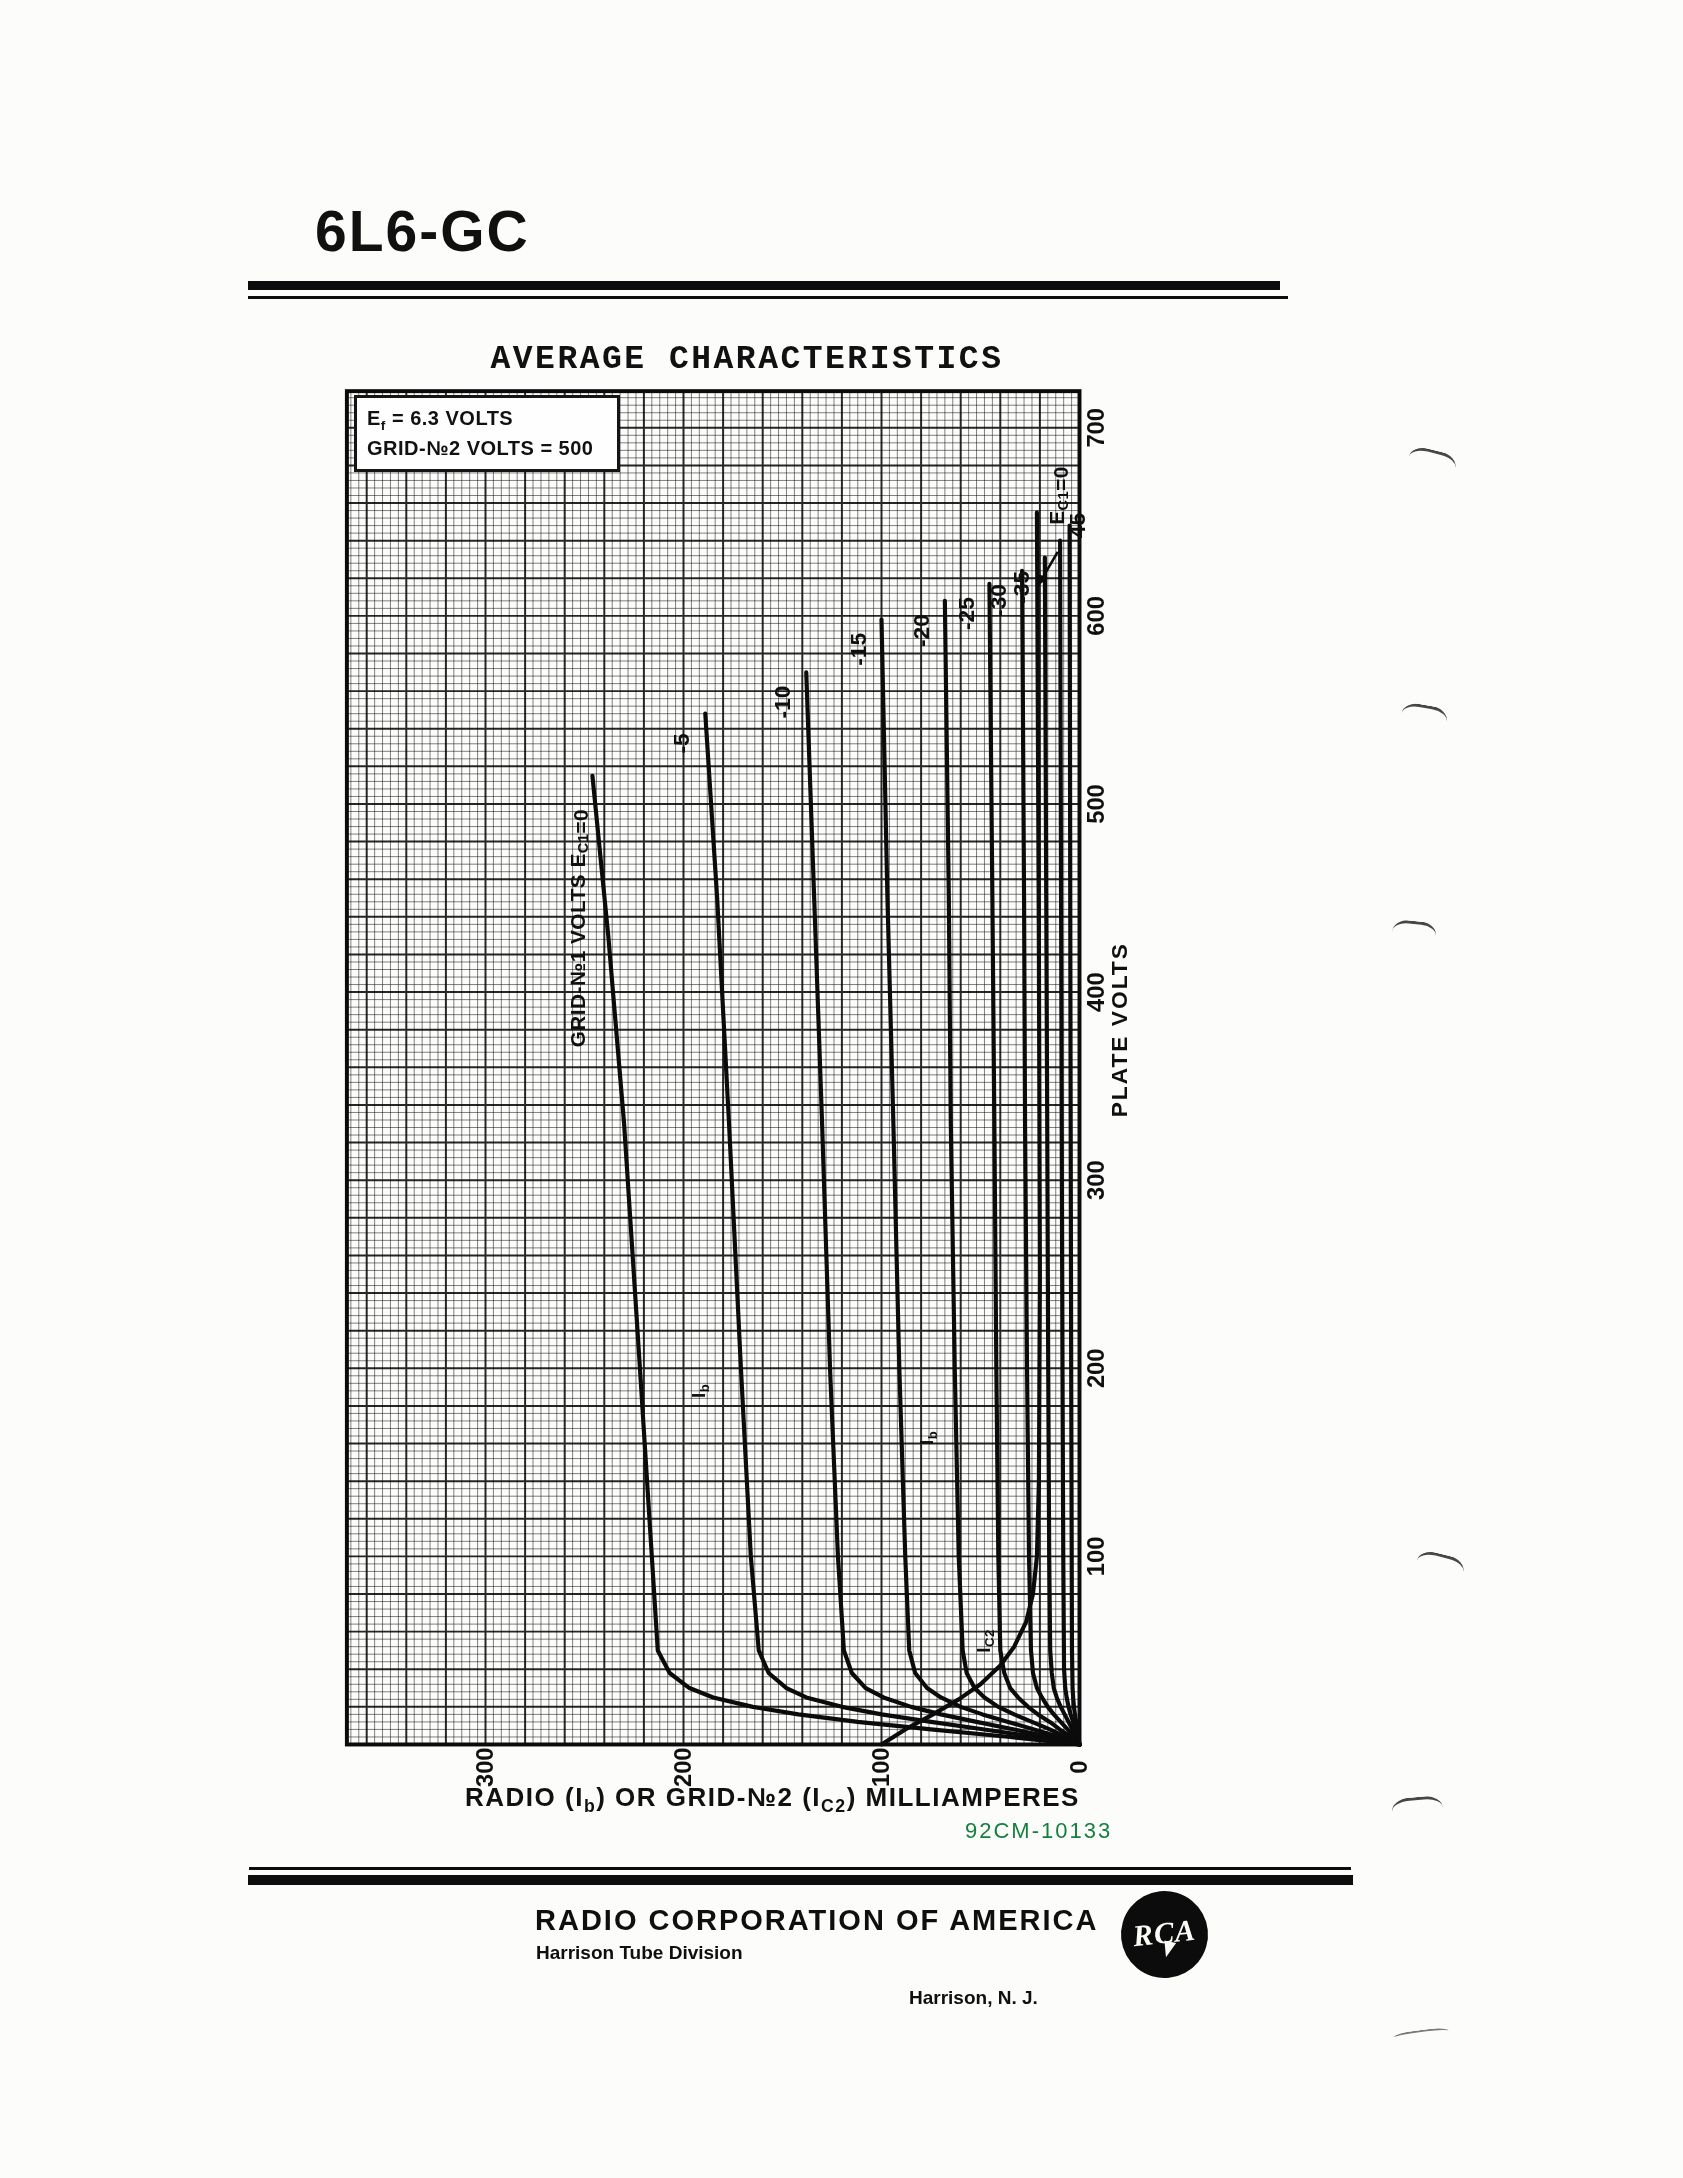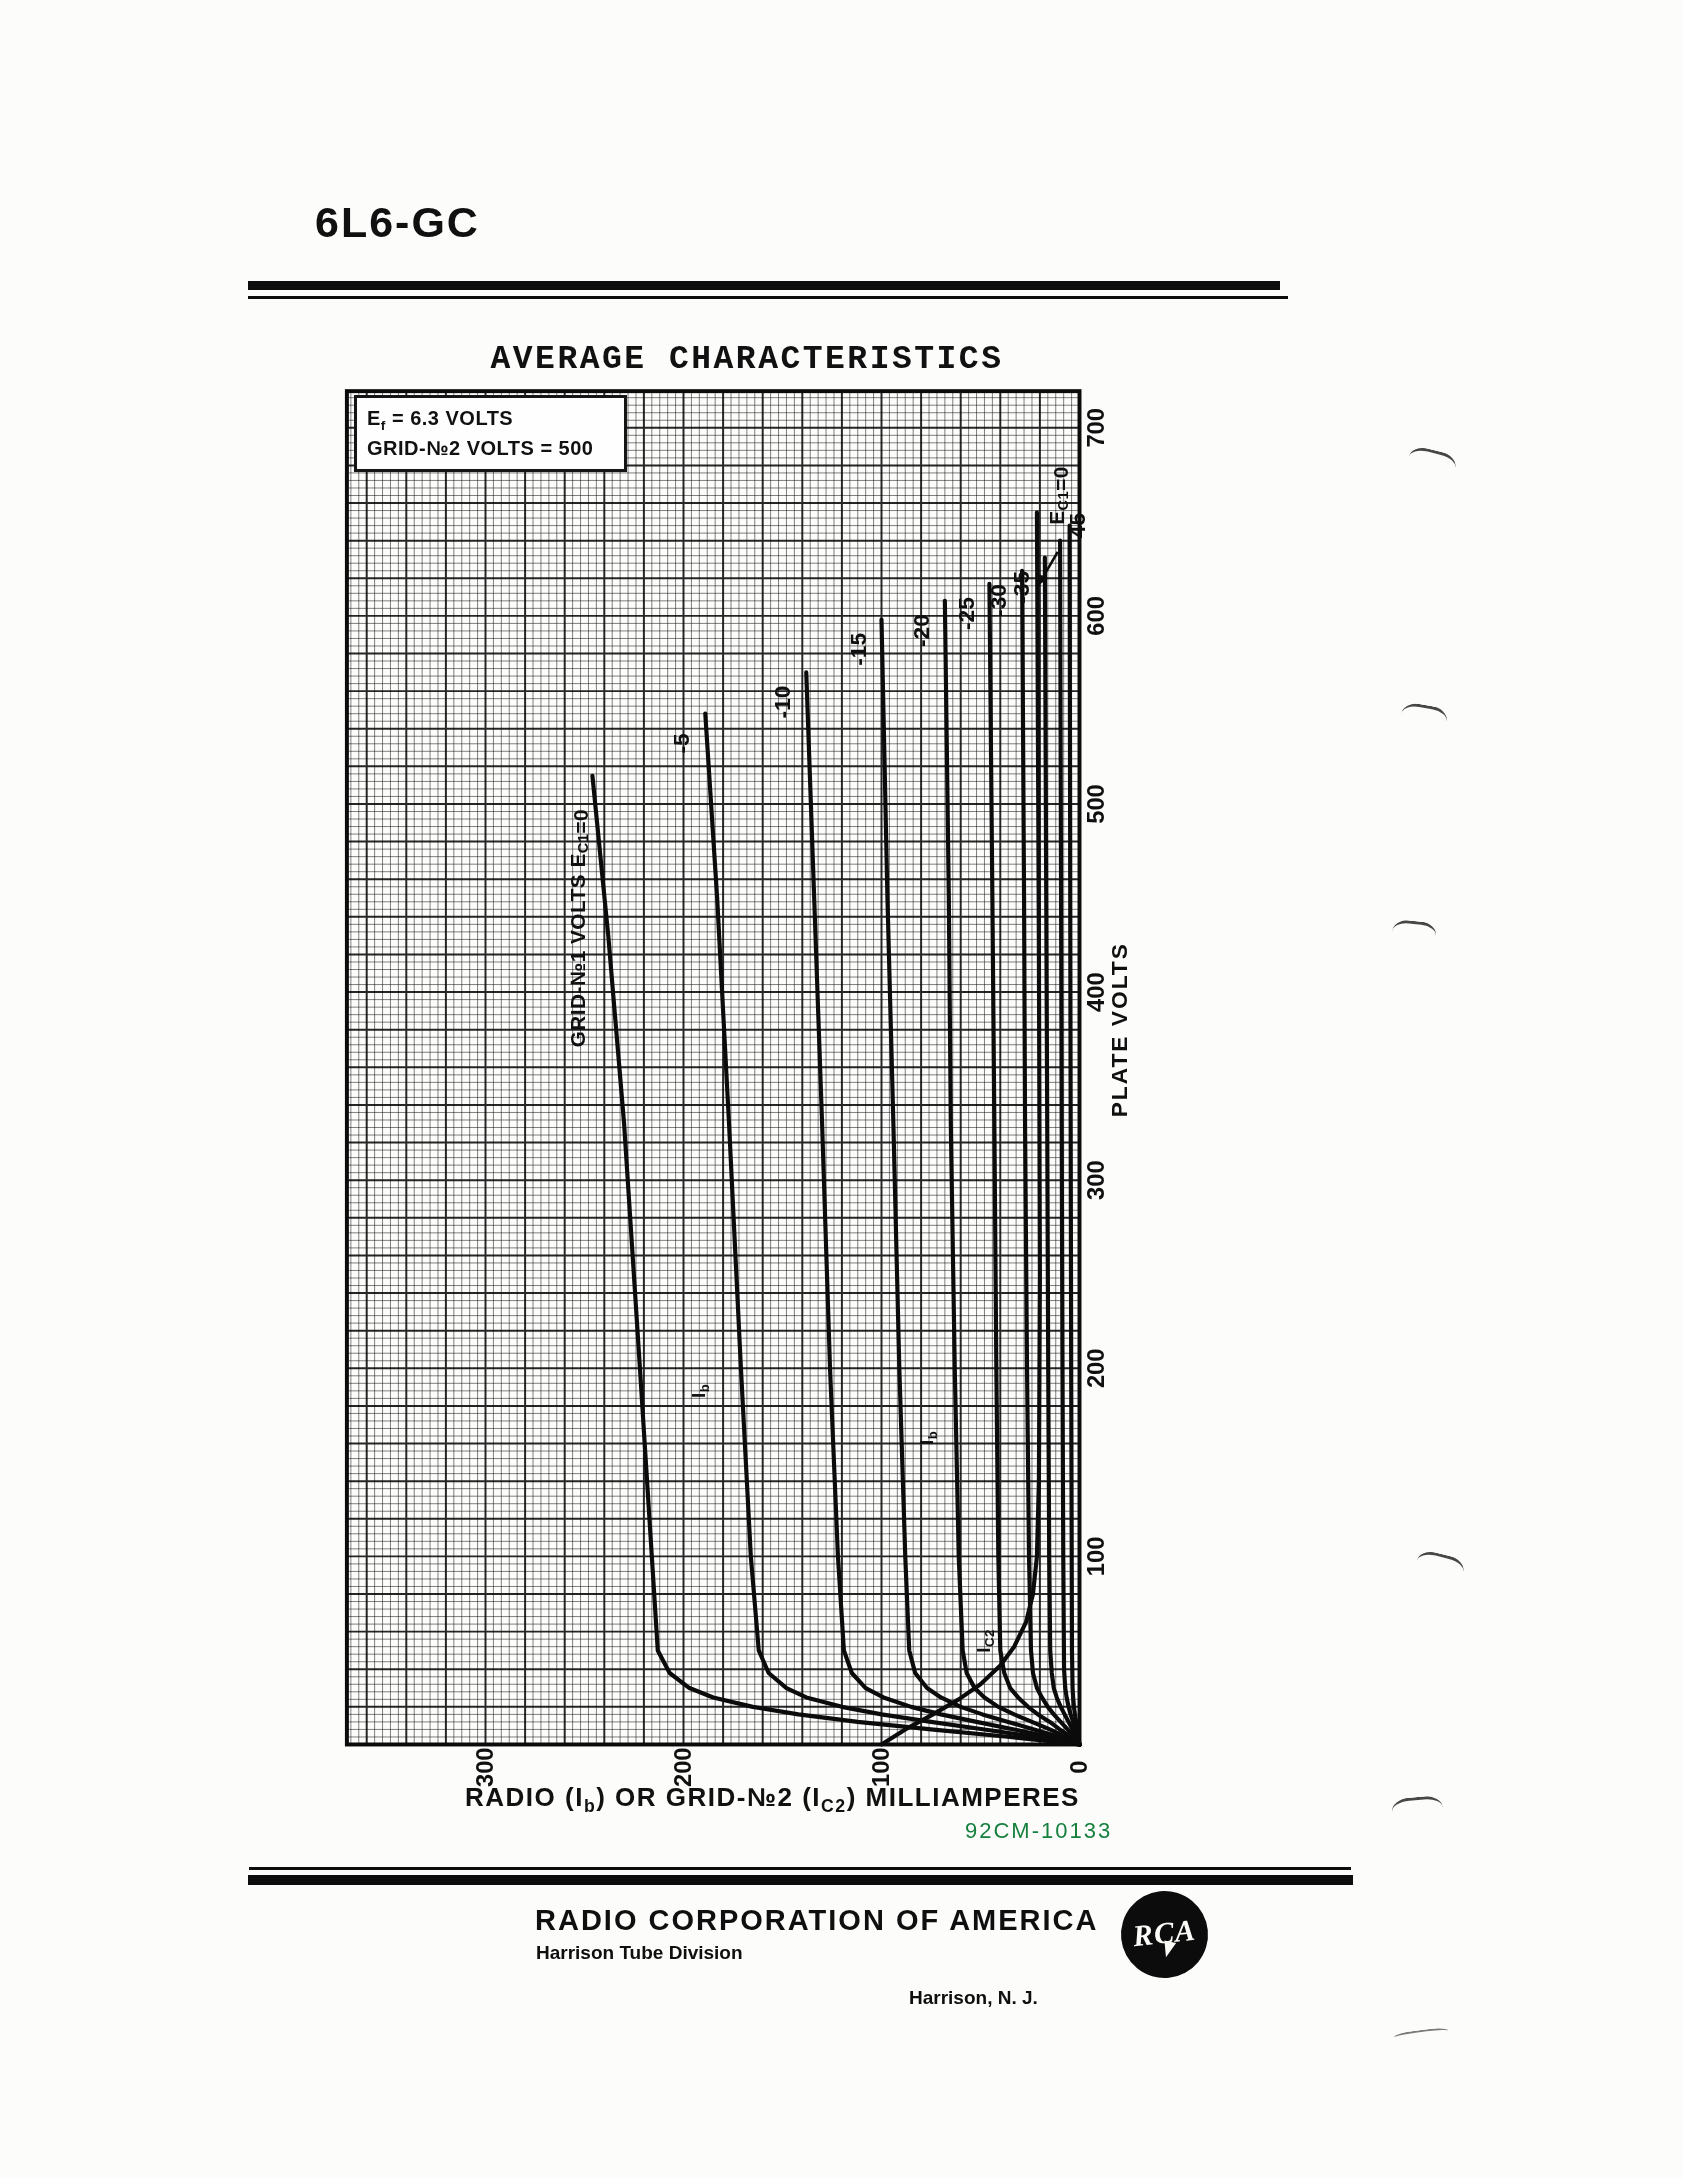--- a/index.html
+++ b/index.html
@@ -4,33 +4,33 @@
 <style>
   html,body{margin:0;padding:0;}
   body{
     width:1683px;height:2178px;position:relative;
     background:#fcfcfb;color:#141414;
     font-family:"Liberation Sans","DejaVu Sans",sans-serif;
     -webkit-font-smoothing:antialiased;overflow:hidden;
   }
   .abs{position:absolute;}
   #tube-title{
-    left:315px;top:198px;font-size:43px;font-weight:bold;letter-spacing:2px;color:#101010;
+    left:315px;top:198px;font-size:57px;font-weight:bold;letter-spacing:2px;color:#101010;
   }
   .rule{background:#0d0d0d;}
   #title-rule-thick{left:248px;top:281px;width:1032px;height:9px;}
   #title-rule-thin{left:248px;top:296px;width:1040px;height:3px;}
   #chart-heading{
     left:351px;top:341px;width:792px;text-align:center;
     font-size:33px;font-weight:bold;letter-spacing:2.5px;color:#111;font-family:Liberation Mono, monospace;
   }
   #chart-svg{left:337px;top:381px;}
   #conditions-box{
     left:354px;top:395px;width:248px;background:#fefefe;border:3px solid #151515;
-    padding:7px 9px 8px 10px;font-size:20px;font-weight:bold;line-height:1.3;color:#111;
+    padding:7px 2px 8px 10px;font-size:20px;font-weight:bold;line-height:1.3;color:#111;
     letter-spacing:0.5px;
   }
   sub{font-size:0.68em;}
   #x-axis-caption{
     left:446px;top:1782px;width:653px;text-align:center;
     font-size:26px;font-weight:bold;letter-spacing:1.5px;color:#111;white-space:nowrap;
   }
   #figure-number{
     left:965px;top:1818px;font-size:22px;font-weight:normal;letter-spacing:2px;color:#15803d;
   }

